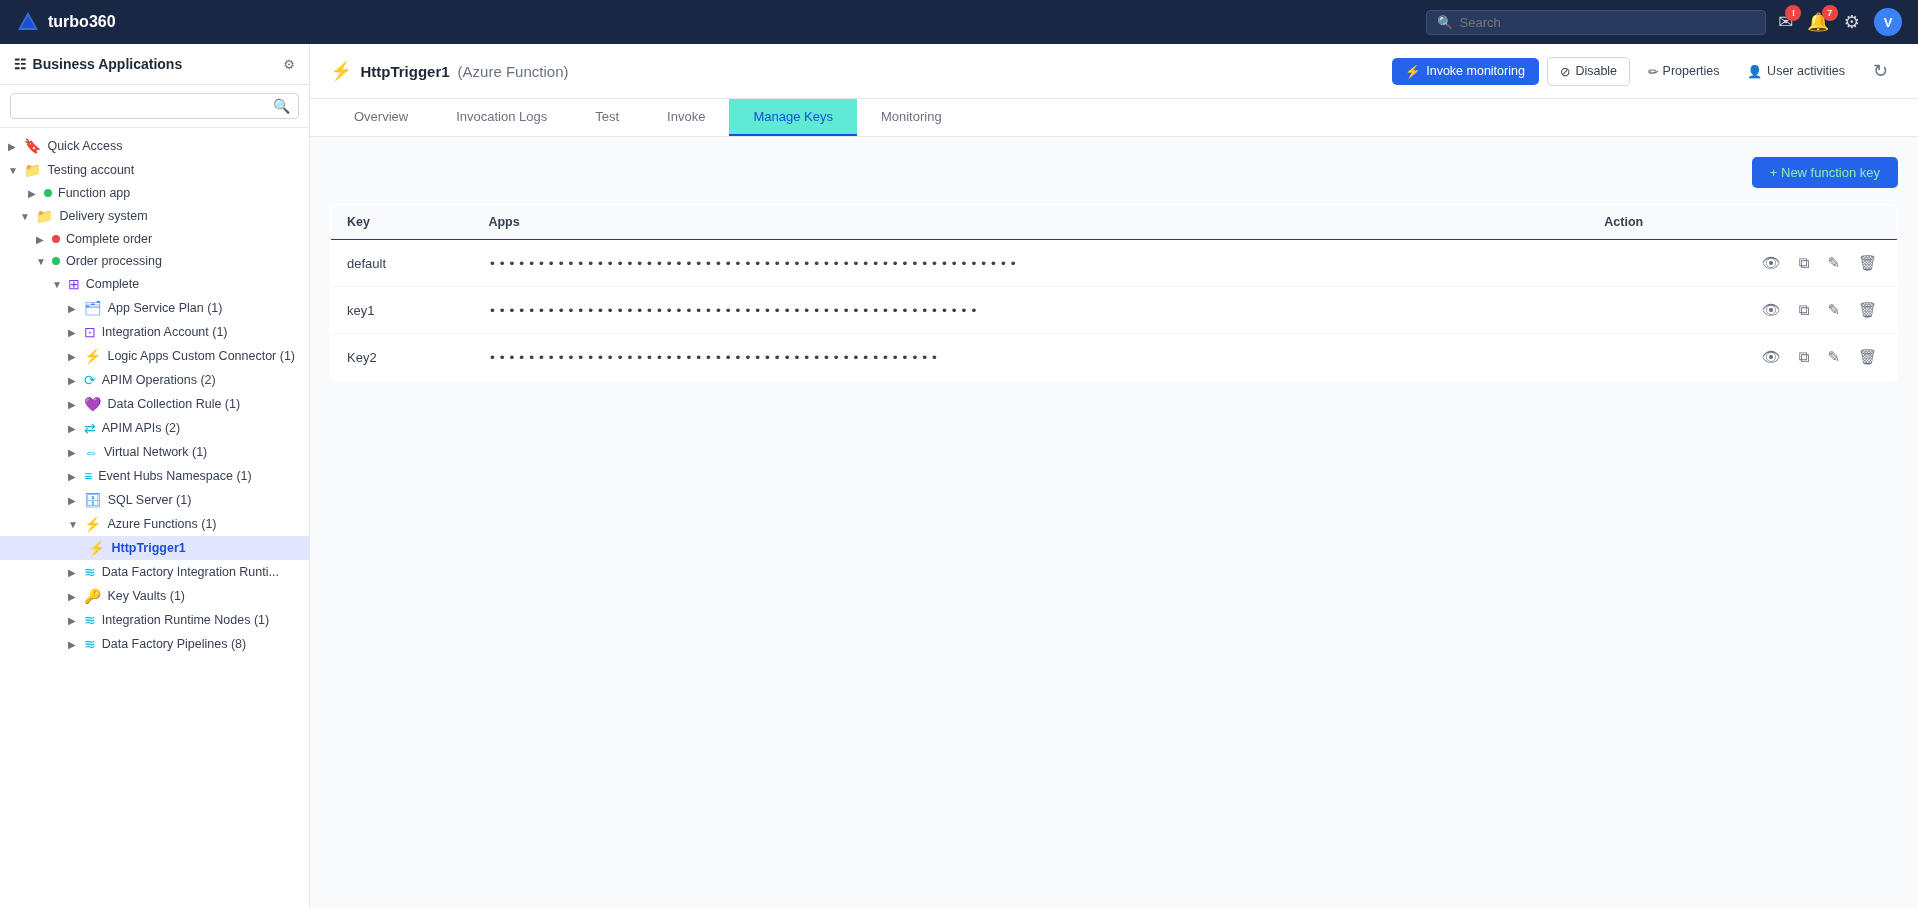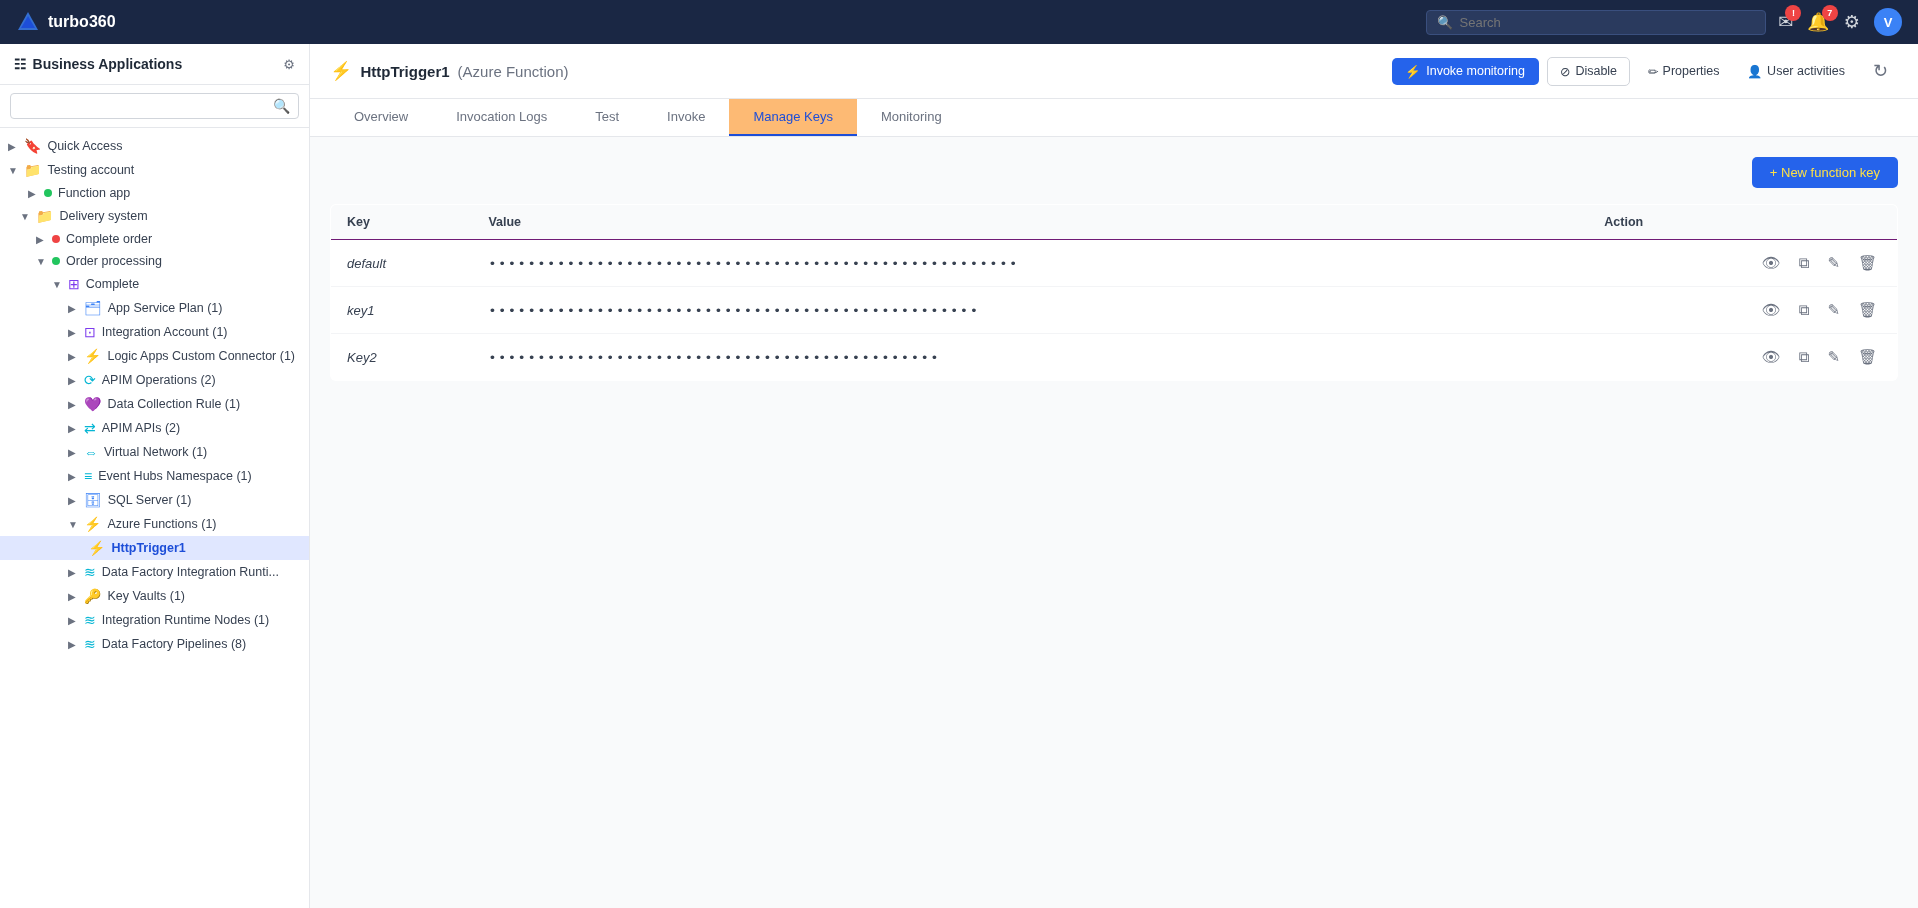--- a/index.html
+++ b/index.html
@@ -140,32 +140,32 @@
       background: #fff;
       border-bottom: 1px solid #e5e7eb;
       display: flex; padding: 0 20px;
     }
     .tab {
       padding: 10px 24px; font-size: 13px; cursor: pointer; color: #6b7280;
       border-bottom: 2px solid transparent; white-space: nowrap;
     }
     .tab.active {
       color: #1d4ed8; border-bottom-color: #1d4ed8; font-weight: 500;
-      background: #fdba74;
+      background: #5eead4;
     }
 
     
     .content {
       flex: 1; overflow-y: auto; padding: 20px;
     }
     .new-function-btn-row {
       display: flex; justify-content: flex-end; margin-bottom: 16px;
     }
     .btn-new-function {
-      background: #2563eb; color: #fde047; border: none; border-radius: 5px;
+      background: #2563eb; color: #86efac; border: none; border-radius: 5px;
       padding: 8px 18px; font-size: 13px; cursor: pointer; display: flex; align-items: center; gap: 6px;
       font-weight: 500;
     }
 
     
     .keys-table {
       width: 100%; background: #fff; border: 1px solid #e5e7eb; border-radius: 6px;
       border-collapse: collapse; overflow: hidden;
     }
     .keys-table thead { background: #f9fafb; }
@@ -174,21 +174,21 @@
       border-bottom: 1px solid #701a75;
     }
     .keys-table td {
       padding: 12px 16px; font-size: 13px; color: #374151;
       border-bottom: 1px solid #f3f4f6;
     }
     .keys-table tr:last-child td { border-bottom: none; }
     .keys-table .action-cell {
       text-align: right; display: flex; justify-content: flex-end; gap: 10px; align-items: center;
     }
-    .key-name { color: #2563eb; font-style: italic; }
+    .key-name { color: #2563eb; }
     .key-value { font-family: monospace; letter-spacing: 2px; color: #1f2937; font-size: 14px; }
     .action-icon {
       color: #6b7280; cursor: pointer; font-size: 15px;
       padding: 2px 4px; border-radius: 3px;
     }
     .th-action { text-align: right; padding-right: 40px; }
 
     .sidebar-relative { position: relative; }
   </style>
 </head>
@@ -433,21 +433,21 @@
       <div class="new-function-btn-row">
         <button class="btn-new-function">
           <span>+ New function key</span>
         </button>
       </div>
 
       <table class="keys-table">
         <thead>
           <tr>
             <th>Key</th>
-            <th>Value</th>
+            <th>Apps</th>
             <th class="th-action">Action</th>
           </tr>
         </thead>
         <tbody>
 
           <tr>
             <td class="key-name">default</td>
             <td class="key-value">••••••••••••••••••••••••••••••••••••••••••••••••••••••</td>
             <td>
               <div class="action-cell">

